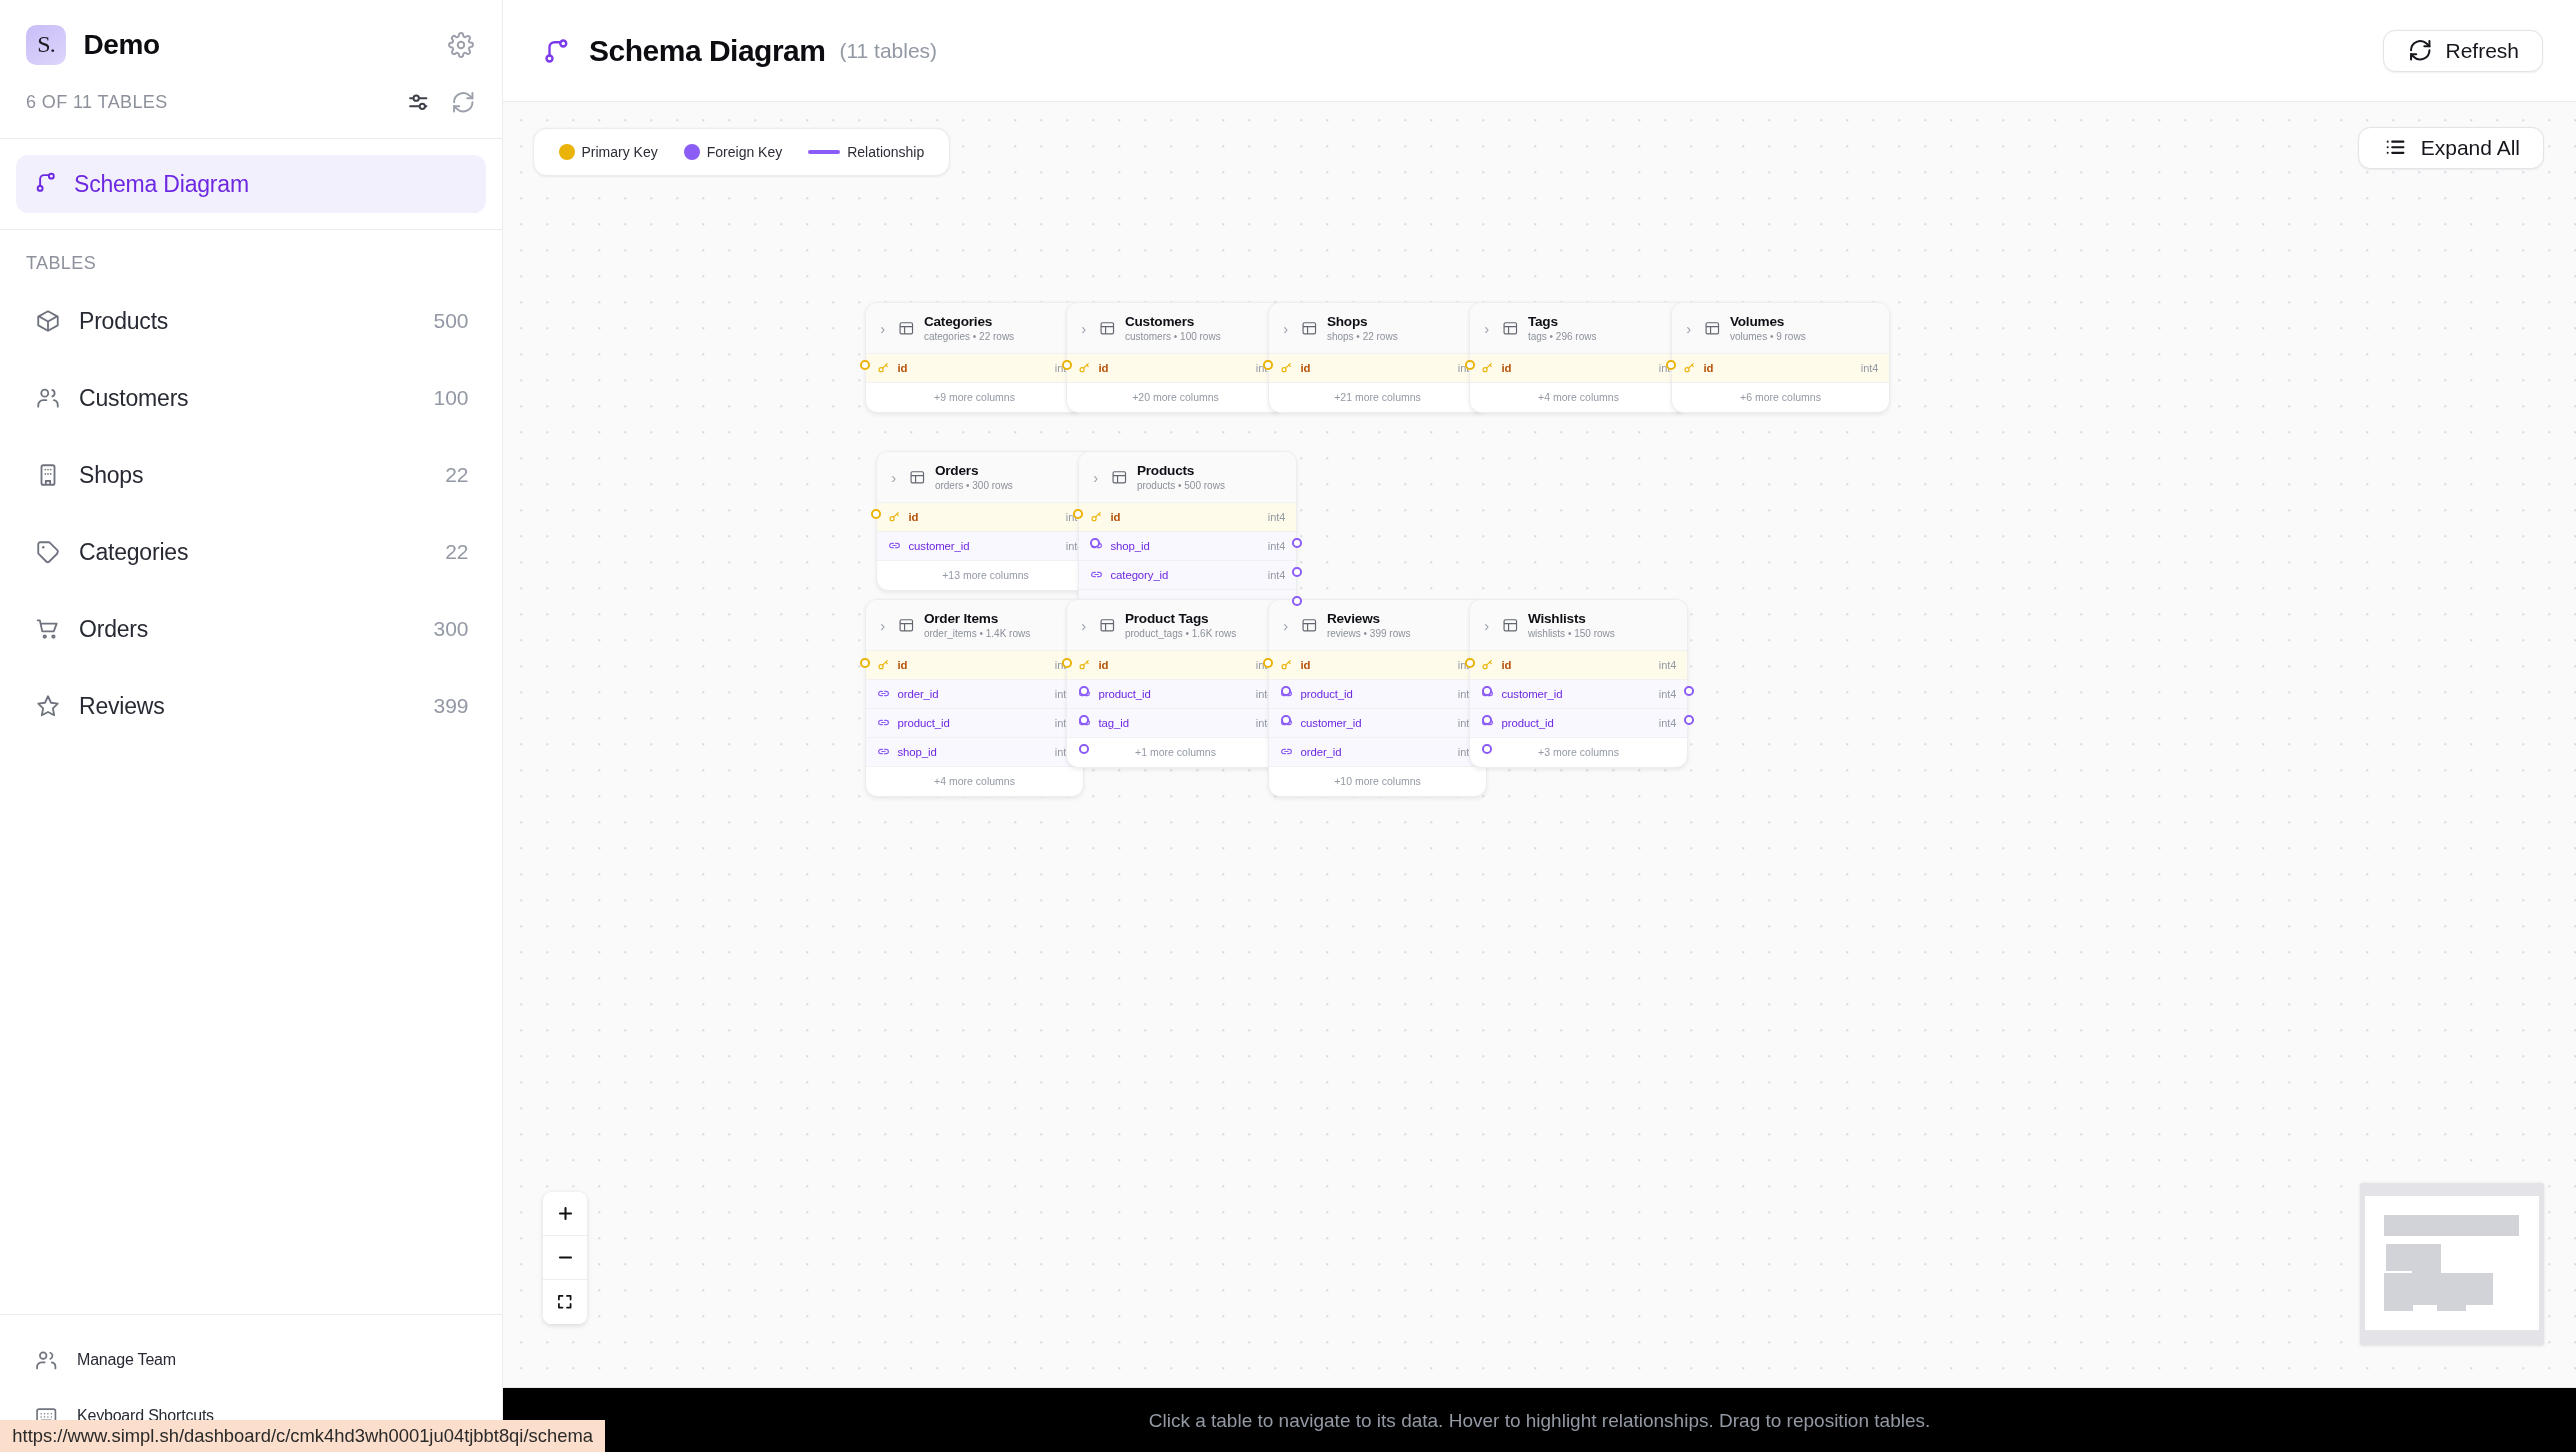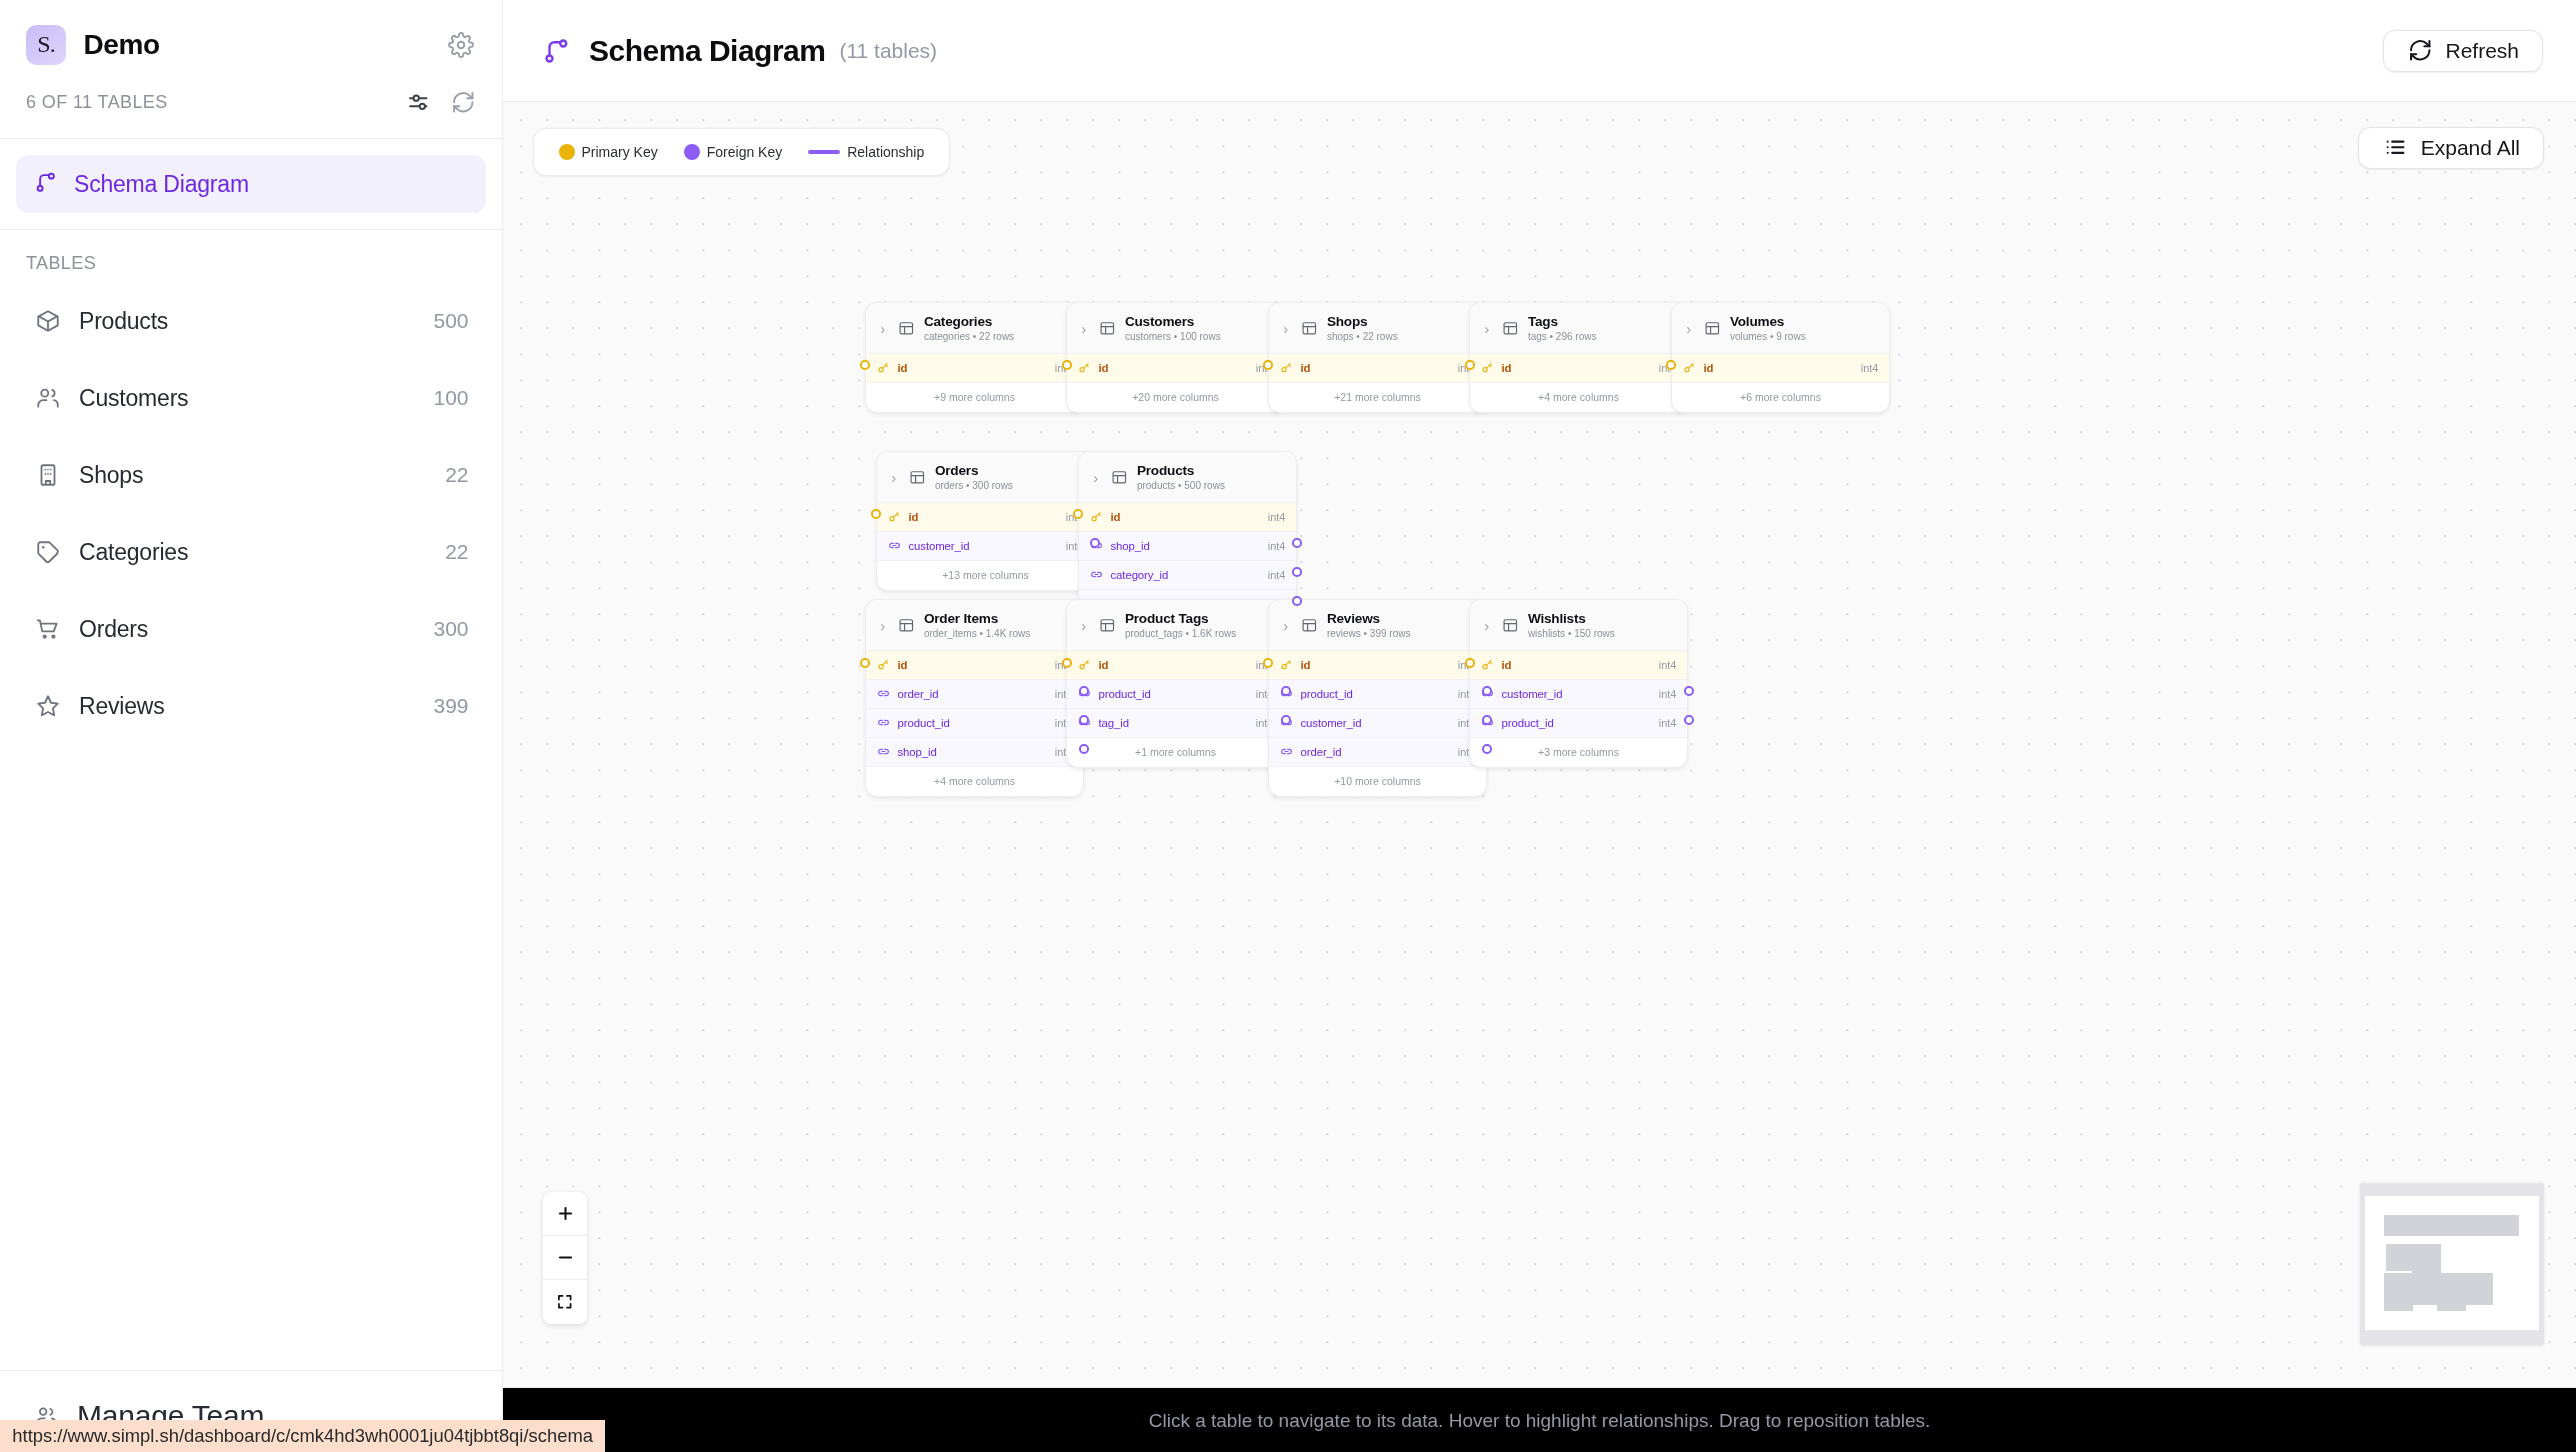--- a/index.html
+++ b/index.html
@@ -57,21 +57,21 @@
     display: flex; align-items: center; gap: 17.5px;
     height: 77px; padding: 0 17.5px; border-radius: 10.5px;
   }
   .sb-table-item .ic { width: 28px; height: 28px; color:#6f737e; display:flex;align-items:center;justify-content:center;flex:0 0 28px;}
   .sb-table-item .name { font-size: 23px; color: #272a33; letter-spacing: -0.2px;}
   .sb-table-item .cnt { margin-left: auto; font-size: 21px; color: #9399a4; text-align: center; }
 
   .sb-footer { margin-top: auto; border-top: 0.9px solid #ececef; padding: 17.5px 16px 8.8px 16px; }
   .sb-foot-item { display:flex; align-items:center; gap:17.5px; height:56px; padding:0 17.5px; border-radius:10.5px;}
   .sb-foot-item .ic { width:26px;height:26px;color:#6f737e;display:flex;align-items:center;justify-content:center;flex:0 0 26px;}
-  .sb-foot-item .label { font-size:30px; color:#272a33; letter-spacing:-0.2px;}
+  .sb-foot-item .label { font-size:16px; color:#272a33; letter-spacing:-0.2px;}
 
   .status-url {
     position: absolute; left: 0; bottom: 0;
     background: #fbdecb; color: #2a2a2a;
     font-size: 18.4px; padding: 5.3px 12.3px 6.1px 12.3px;
     white-space: nowrap; z-index: 60;
     font-family: "Liberation Sans", sans-serif;
   }
 
   
@@ -312,20 +312,37 @@
       <div class="sb-foot-item">
         <span class="ic">
           <svg width="24.5" height="24.5" viewBox="0 0 24 24" fill="none" stroke="currentColor" stroke-width="1.7" stroke-linecap="round">
             <circle cx="9" cy="7.5" r="3.2"></circle>
               <path d="M3 20v-1.5A4.5 4.5 0 0 1 7.5 14h3"></path>
             <path d="M16 4.6a3.2 3.2 0 0 1 0 6"></path>
               <path d="M17.5 14a4.5 4.5 0 0 1 3.5 4.4V20"></path>
           </svg>
         </span>
         <span class="label">Manage Team</span>
+      </div>
+      <div class="sb-foot-item">
+        <span class="ic">
+          <svg width="24.5" height="24.5" viewBox="0 0 24 24" fill="none" stroke="currentColor" stroke-width="1.6">
+            <rect x="3" y="5" width="18" height="14" rx="2"></rect>
+            <circle cx="7" cy="9.5" r=".7" fill="currentColor" stroke="none"></circle>
+              <circle cx="10.3" cy="9.5" r=".7" fill="currentColor" stroke="none"></circle>
+              <circle cx="13.6" cy="9.5" r=".7" fill="currentColor" stroke="none"></circle>
+              <circle cx="17" cy="9.5" r=".7" fill="currentColor" stroke="none"></circle>
+            <circle cx="7" cy="12.8" r=".7" fill="currentColor" stroke="none"></circle>
+              <circle cx="10.3" cy="12.8" r=".7" fill="currentColor" stroke="none"></circle>
+              <circle cx="13.6" cy="12.8" r=".7" fill="currentColor" stroke="none"></circle>
+              <circle cx="17" cy="12.8" r=".7" fill="currentColor" stroke="none"></circle>
+            <line x1="7.5" y1="16" x2="16.5" y2="16" stroke-linecap="round"></line>
+          </svg>
+        </span>
+        <span class="label">Keyboard Shortcuts</span>
       </div>
     </div>
 
     <div class="status-url">https://www.simpl.sh/dashboard/c/cmk4hd3wh0001ju04tjbbt8qi/schema</div>
   </aside>
 
   <section class="main">
 
     <header class="topbar">
       <span class="tb-icon">

